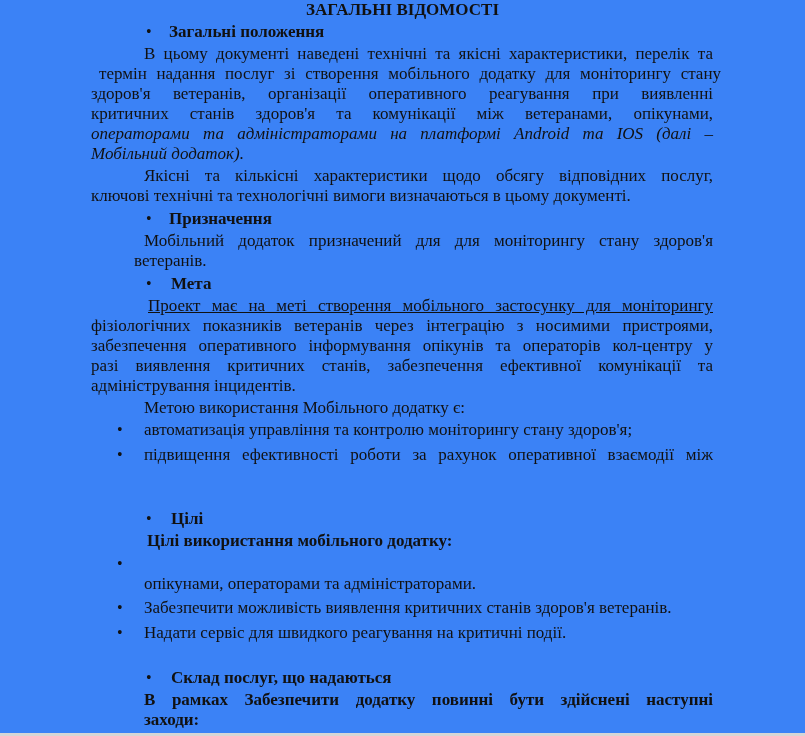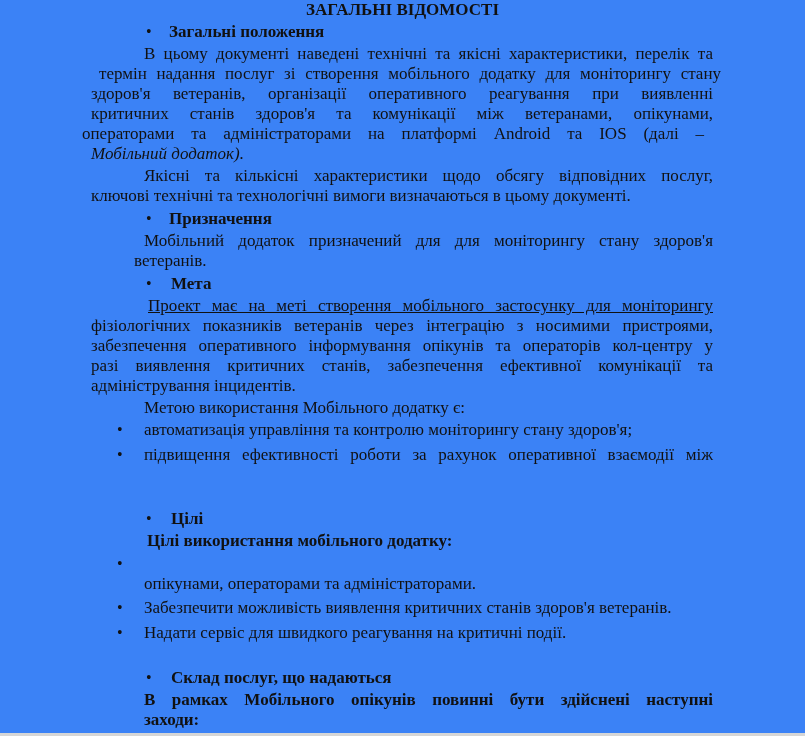--- a/index.html
+++ b/index.html
@@ -23,21 +23,21 @@
 
   <div class="ln title">ЗАГАЛЬНІ ВІДОМОСТІ</div>
 
   <span class="bullet" style="left:146px;top:22px;">•</span>
   <div class="ln b" style="left:169px;top:22px;">Загальні положення</div>
 
   <div class="ln j" style="left:91px;top:44px;width:622px;text-indent:53px;">В цьому документі наведені технічні та якісні характеристики, перелік та</div>
   <div class="ln j" style="left:75px;top:64px;width:622px;margin-left:24px;">термін надання послуг зі створення мобільного додатку для моніторингу стану</div>
   <div class="ln j" style="left:91px;top:84px;width:622px;">здоров'я ветеранів, організації оперативного реагування при виявленні</div>
   <div class="ln j" style="left:91px;top:104px;width:622px;">критичних станів здоров'я та комунікації між ветеранами, опікунами,</div>
-  <div class="ln j" style="left:82px;top:124px;width:622px;">операторами та адміністраторами на платформі Android та IOS (далі –</div>
+  <div class="ln j" style="left:91px;top:124px;width:622px;font-style:italic;">операторами та адміністраторами на платформі Android та IOS (далі –</div>
   <div class="ln" style="left:91px;top:144px;font-style:italic;">Мобільний додаток).</div>
 
   <div class="ln j" style="left:91px;top:166px;width:622px;text-indent:53px;">Якісні та кількісні характеристики щодо обсягу відповідних послуг,</div>
   <div class="ln" style="left:91px;top:186px;">ключові технічні та технологічні вимоги визначаються в цьому документі.</div>
 
   <span class="bullet" style="left:146px;top:209px;">•</span>
   <div class="ln b" style="left:169px;top:209px;">Призначення</div>
   <div class="ln j" style="left:144px;top:231px;width:569px;">Мобільний додаток призначений для для моніторингу стану здоров'я</div>
   <div class="ln" style="left:134px;top:251px;font-family:Liberation Serif, serif;">ветеранів.</div>
 
@@ -66,16 +66,16 @@
   <div class="ln" style="left:144px;top:574px;">опікунами, операторами та адміністраторами.</div>
 
   <span class="bullet" style="left:117px;top:598px;">•</span>
   <div class="ln" style="left:144px;top:598px;">Забезпечити можливість виявлення критичних станів здоров'я ветеранів.</div>
 
   <span class="bullet" style="left:117px;top:623px;">•</span>
   <div class="ln" style="left:144px;top:623px;">Надати сервіс для швидкого реагування на критичні події.</div>
 
   <span class="bullet" style="left:146px;top:668px;">•</span>
   <div class="ln b" style="left:171px;top:668px;">Склад послуг, що надаються</div>
-  <div class="ln b j" style="left:144px;top:690px;width:569px;word-spacing:2px;">В рамках  Мобільного опікунів повинні бути здійснені наступні</div>
+  <div class="ln b j" style="left:144px;top:690px;width:569px;word-spacing:2px;">В рамках  Забезпечити додатку повинні бути здійснені наступні</div>
   <div class="ln b" style="left:144px;top:710px;">заходи:</div>
 </div>
 <div class="bottom-edge"></div>
 
 </body></html>

